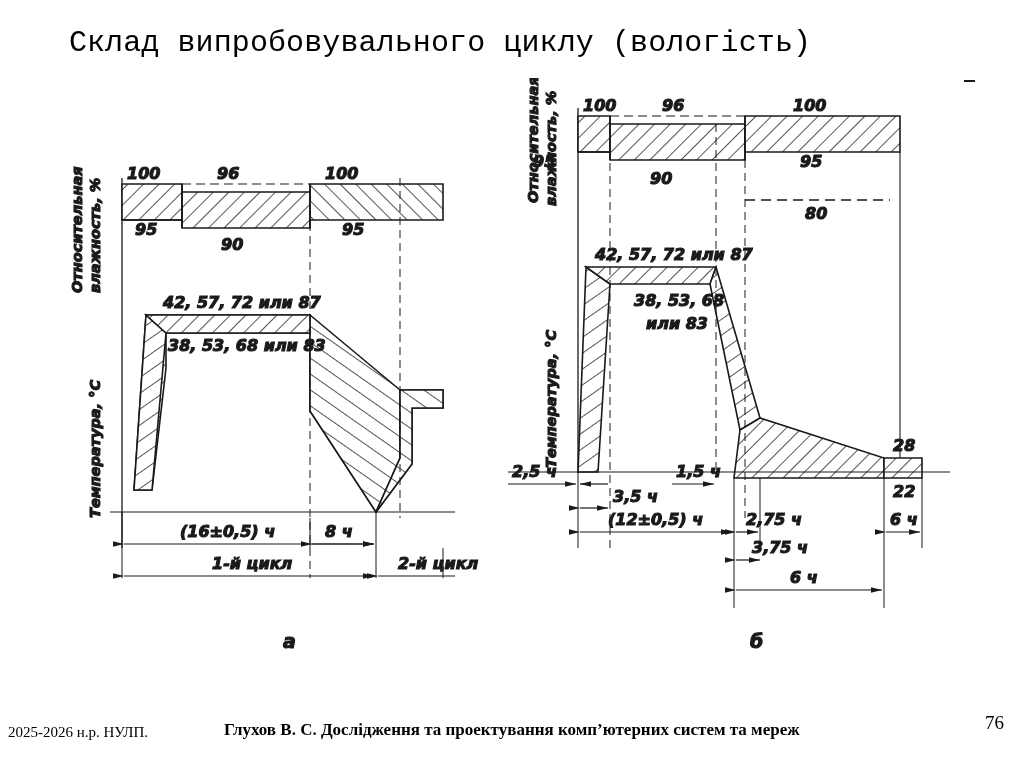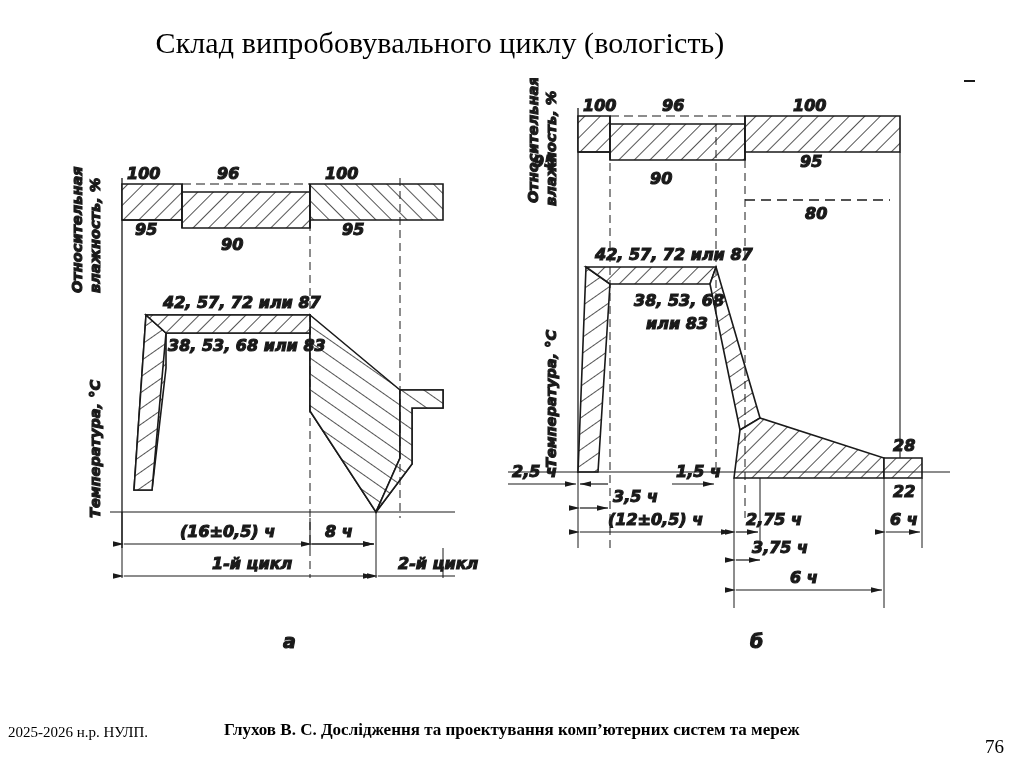--- a/index.html
+++ b/index.html
@@ -6,21 +6,21 @@
   body{
     width:1024px;height:767px;background:#ffffff;
     font-family:"Liberation Serif", serif;
     position:relative;overflow:hidden;
   }
   #slide{position:absolute;inset:0;}
 
   .title{
     position:absolute;top:26px;left:0;width:880px;
     text-align:center;font-size:30px;color:#000;
-    font-family:Liberation Serif, serif;
+    font-family:Liberation Mono, monospace;
     letter-spacing:.1px;
   }
 
   .corner-dash{
     position:absolute;left:964px;top:80px;width:11px;height:2px;
     background:#1a1a1a;
   }
 
   .figure{position:absolute;left:0;top:78px;width:1024px;height:600px;}
   .figure svg{display:block;}
@@ -35,21 +35,21 @@
   .footer{position:absolute;left:0;top:712px;width:910px;height:46px;}
   .f-left{
     position:absolute;left:8px;top:12px;
     font-size:15px;color:#000;font-family:"Liberation Serif", serif;
   }
   .f-mid{
     position:absolute;left:224px;top:8px;
     font-size:17px;color:#000;font-family:"Liberation Serif", serif;font-weight:bold;
   }
   .f-page{
-    position:absolute;left:985px;top:24px;
+    position:absolute;left:985px;top:0;
     font-size:19px;color:#000;font-family:"Liberation Serif", serif;
   }
 </style>
 </head>
 <body>
 
 <div id="slide">
 
   <div class="title">Склад випробовувального циклу (вологість)</div>
 

